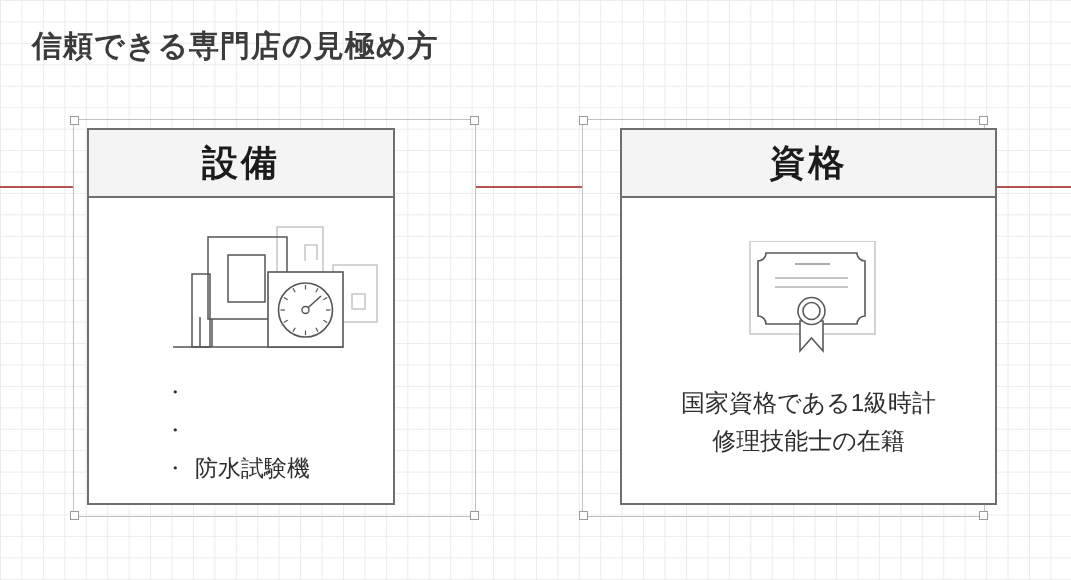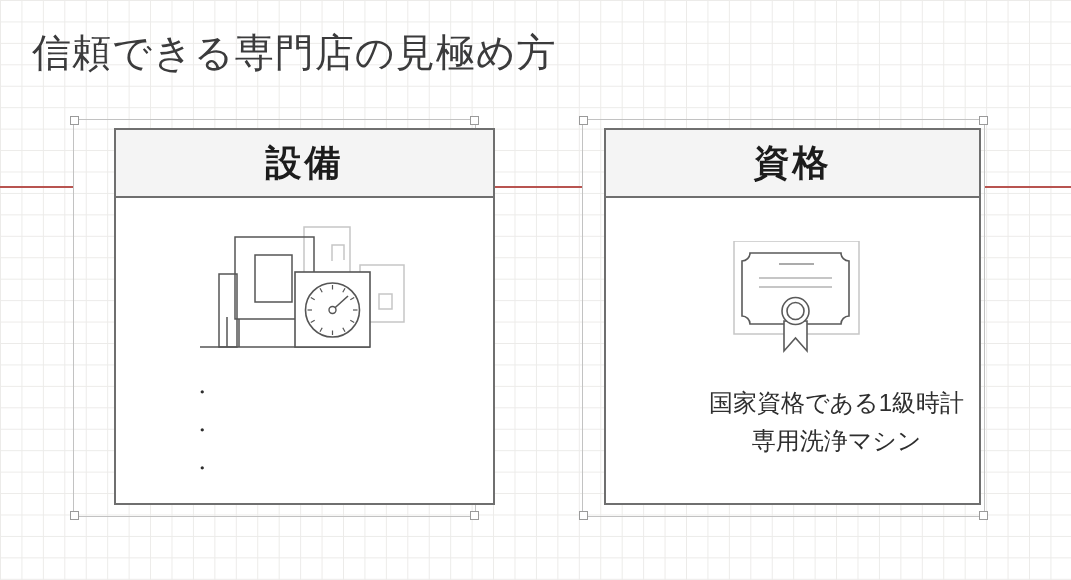--- a/index.html
+++ b/index.html
@@ -7,21 +7,21 @@
     position:relative; width:1071px; height:580px; overflow:hidden;
     background-color:#ffffff;
     background-image:
       linear-gradient(to right, #ecebe9 1px, transparent 1px),
       linear-gradient(to bottom, #ecebe9 1px, transparent 1px);
     background-size:21.45px 21.45px;
     font-family:"Liberation Sans","DejaVu Sans",sans-serif;
   }
   .page-title {
     position:absolute; left:32px; top:26px;
-    font-size:39px; font-weight:normal; color:#3b3b3c; letter-spacing:1px;
+    font-size:30px; font-weight:bold; color:#3b3b3c; letter-spacing:1px;
     white-space:nowrap;
   }
   .red-line { position:absolute; top:186px; height:2px; background:#b85450; }
   .red-seg-1 { left:0;     width:73px;  }
   .red-seg-2 { left:476px; width:106px; }
   .red-seg-3 { left:985px; width:86px;  }
 
   .selection { position:absolute; border:1px solid #c2c2c2; box-sizing:border-box; }
   .sel-left  { left:73px;  top:119px; width:403px; height:398px; }
   .sel-right { left:582px; top:119px; width:403px; height:398px; }
@@ -31,40 +31,40 @@
   }
   .h-nw { left:-4px;  top:-4px; }
   .h-ne { right:-4px; top:-4px; }
   .h-sw { left:-4px;  bottom:-4px; }
   .h-se { right:-4px; bottom:-4px; }
 
   .card {
     position:absolute; top:128px; height:377px;
     background:#ffffff; border:2px solid #6f6f6f; box-sizing:border-box;
   }
-  .card-left  { left:87px;  width:381px;margin-left:27px; }
-  .card-right { left:604px; width:377px; }
+  .card-left  { left:87px;  width:308px; }
+  .card-right { left:620px; width:377px; }
   .card-header {
     height:66px; background:#f4f4f4; border-bottom:2px solid #6f6f6f;
     display:flex; align-items:center; justify-content:center;
     font-size:36px; font-weight:bold; color:#1c1c1c; letter-spacing:3px;
   }
   .icon-machine { position:absolute; left:81px;  top:90px;  }
   .icon-cert    { position:absolute; left:126px; top:111px; }
 
   .equip-list {
     position:absolute; left:76px; top:243px;
     font-size:23px; color:#2e2e2e;
   }
   .equip-item { display:flex; align-items:center; line-height:38px; white-space:nowrap; }
   .bullet { margin-right:10px; font-size:20px; }
 
   .qual-text {
     position:absolute; left:0; top:254px; width:100%;
-    text-align:center; font-size:24px; color:#2e2e2e; line-height:38px;margin-left:44px;
+    text-align:center; font-size:24px; color:#2e2e2e; line-height:38px;
   }
   .qual-line { white-space:nowrap; }
 </style>
 </head>
 <body>
 
 <div class="canvas">
 
   <div class="page-title">信頼できる専門店の見極め方</div>
 
@@ -133,20 +133,21 @@
 
     <div class="equip-list">
       <div class="equip-item">
         <span class="bullet">・</span>
       </div>
       <div class="equip-item">
         <span class="bullet">・</span>
       </div>
       <div class="equip-item">
         <span class="bullet">・</span>
+        <span>防水試験機</span>
       </div>
     </div>
   </div>
 
   <div class="card card-right">
     <div class="card-header">
       <span>資格</span>
     </div>
 
     <svg class="icon-cert" width="130" height="114" viewBox="0 0 130 114" fill="none">
@@ -155,17 +156,17 @@
       <line x1="47" y1="23" x2="82" y2="23" stroke="#8f8f8f" stroke-width="1.6"></line>
       <line x1="27" y1="37" x2="100" y2="37" stroke="#b3b3b3" stroke-width="1.5"></line>
       <line x1="27" y1="46" x2="100" y2="46" stroke="#b3b3b3" stroke-width="1.5"></line>
       <path d="M52,80 V110 L63.5,97 L75,110 V80 Z" fill="#ffffff" stroke="#5a5a5a" stroke-width="1.6"></path>
       <circle cx="63.5" cy="70" r="13.5" fill="#ffffff" stroke="#5a5a5a" stroke-width="1.6"></circle>
       <circle cx="63.5" cy="70" r="8.5" fill="#ffffff" stroke="#5a5a5a" stroke-width="1.6"></circle>
     </svg>
 
     <div class="qual-text">
       <div class="qual-line">国家資格である1級時計</div>
-      <div class="qual-line">専用洗浄マシン</div>
+      <div class="qual-line">修理技能士の在籍</div>
     </div>
   </div>
 
 </div>
 
 </body></html>

